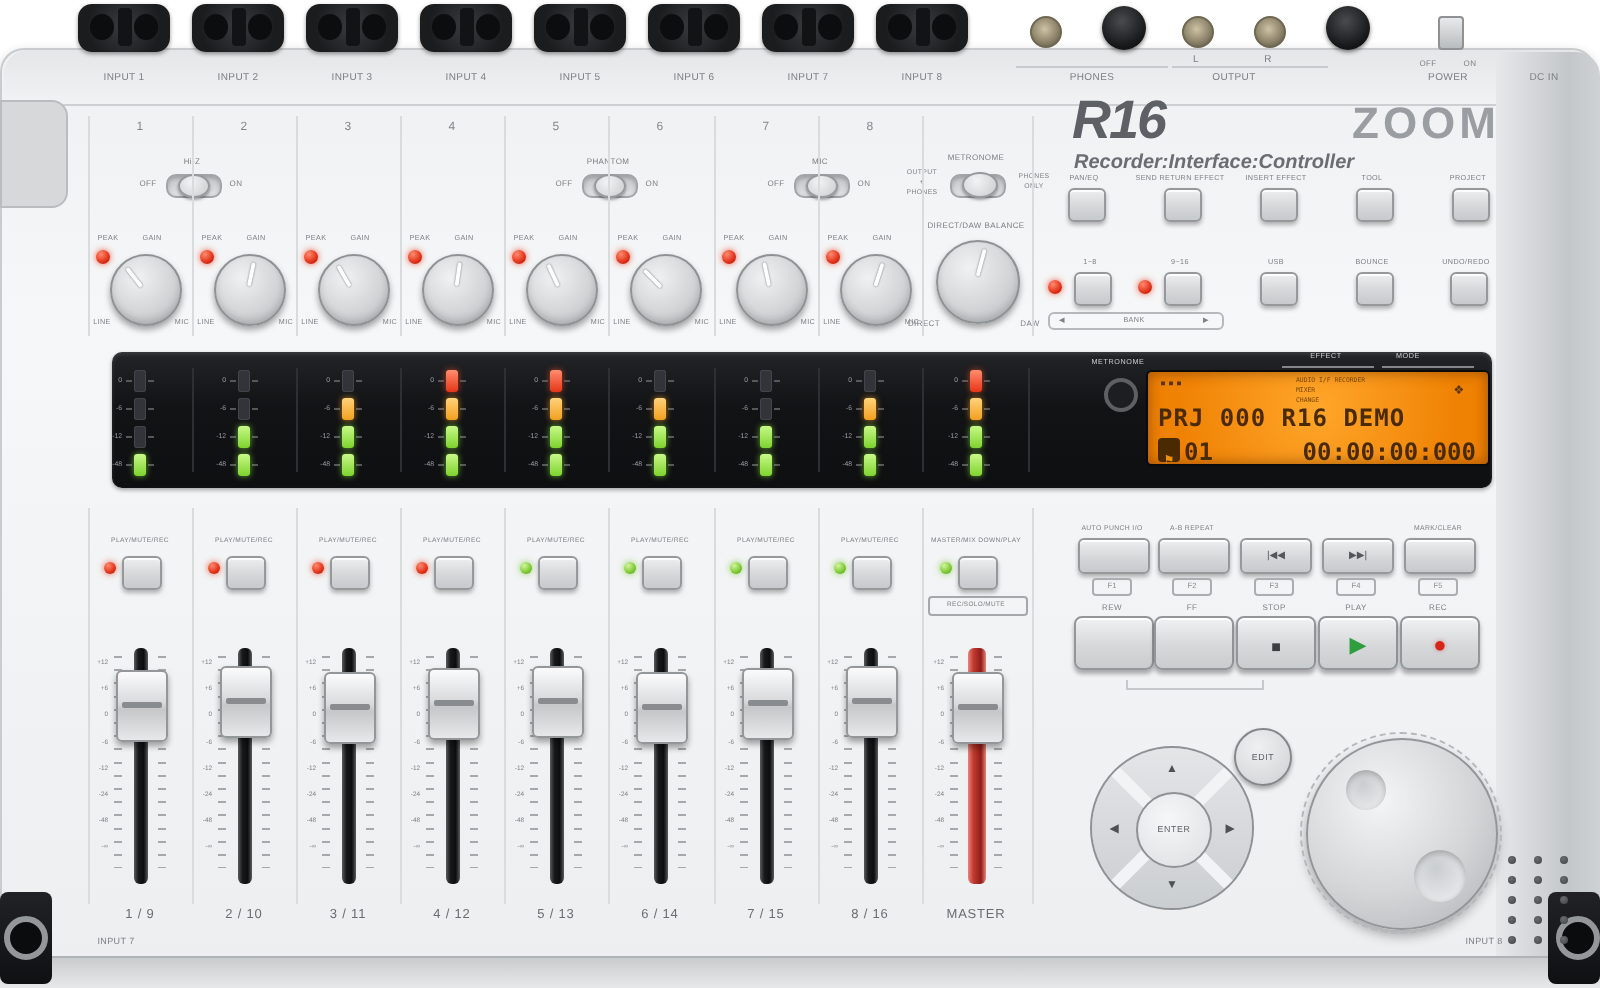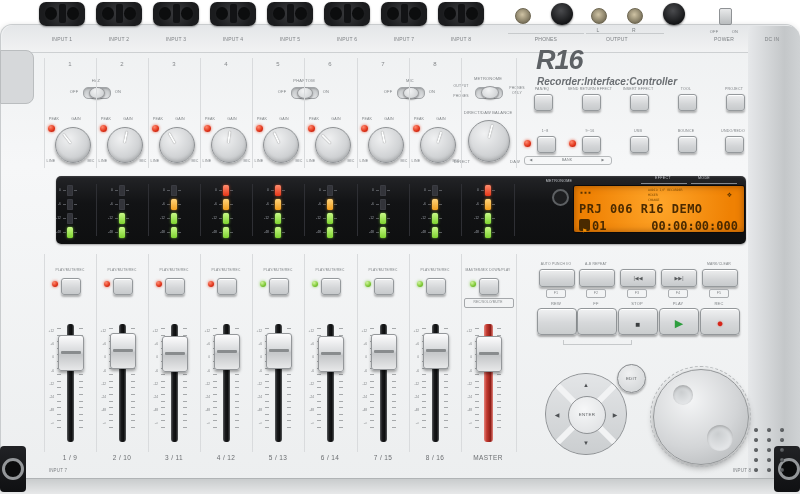--- a/index.html
+++ b/index.html
@@ -120,20 +120,21 @@
   <div class="line" style="left:586px;top:33px;width:78px;height:1px;"></div>
   <div class="lbl" style="left:617px;top:36px;">OUTPUT</div>
   <div class="psw" style="left:719px;top:8px;"></div>
   <div class="lbl l4" style="left:714px;top:29px;">OFF</div>
   <div class="lbl l4" style="left:735px;top:29px;">ON</div>
   <div class="lbl" style="left:724px;top:36px;">POWER</div>
   <div class="lbl" style="left:772px;top:36px;">DC IN</div>
 
   <div class="brand-model">R16</div>
   <div class="brand-tag">Recorder:Interface:Controller</div>
+  <div class="brand-logo">ZOOM</div>
 
   <div>
     <div class="lbl l4" style="left:96px;top:78px;">Hi-Z</div>
     <div class="lbl l4" style="left:74px;top:89px;">OFF</div>
     <div class="lbl l4" style="left:118px;top:89px;">ON</div>
     <div class="sw-track" style="left:83px;top:87px;"></div>
     <div class="sw-knob" style="left:89px;top:87px;"></div>
   </div>
   <div>
     <div class="lbl l4" style="left:304px;top:78px;">PHANTOM</div>
@@ -179,21 +180,21 @@
   <div class="blbl" style="left:704px;top:176px;">MODE</div>
   <div class="abs" style="left:641px;top:183px;width:46px;height:1px;background:#84878c;"></div>
   <div class="abs" style="left:691px;top:183px;width:46px;height:1px;background:#84878c;"></div>
 
   <div class="lcd">
     <div class="lcdt" style="left:6px;top:3px;font-size:5px;letter-spacing:1px;color:#5a3300;">▪▪▪</div>
     <div class="lcdt" style="left:74px;top:2px;font-size:3.2px;font-weight:normal;color:#7a4800;">AUDIO I/F  RECORDER</div>
     <div class="lcdt" style="left:74px;top:7px;font-size:3.2px;font-weight:normal;color:#7a4800;">MIXER</div>
     <div class="lcdt" style="left:74px;top:12px;font-size:3.2px;font-weight:normal;color:#7a4800;">CHANGE</div>
     <div class="lcdt" style="left:153px;top:4px;font-size:8px;color:#5a3300;">❖</div>
-    <div class="lcdt" style="left:5px;top:16px;font-size:12px;letter-spacing:.5px;">PRJ 006 R16 DEMO</div>
+    <div class="lcdt" style="left:5px;top:16px;font-size:12px;letter-spacing:.5px;">PRJ 000 R16 DEMO</div>
     <div class="abs" style="left:5px;top:33px;width:11px;height:12px;background:#4a2a00;border-radius:2px;text-align:center;">
       <span class="lcdt" style="position:static;font-size:7px;color:#f09000;">⚑</span>
     </div>
     <div class="lcdt" style="left:18px;top:33px;font-size:12px;">01</div>
     <div class="lcdt" style="left:64px;top:33px;width:100px;text-align:right;font-size:12px;">00:00:00:000</div>
   </div>
 
   <div class="abs" style="left:464px;top:298px;width:48px;height:8px;border:1px solid #a5a8ab;border-radius:2px;"></div>
   <div class="lbl" style="left:488px;top:300px;font-size:3.2px;">REC/SOLO/MUTE</div>
 

